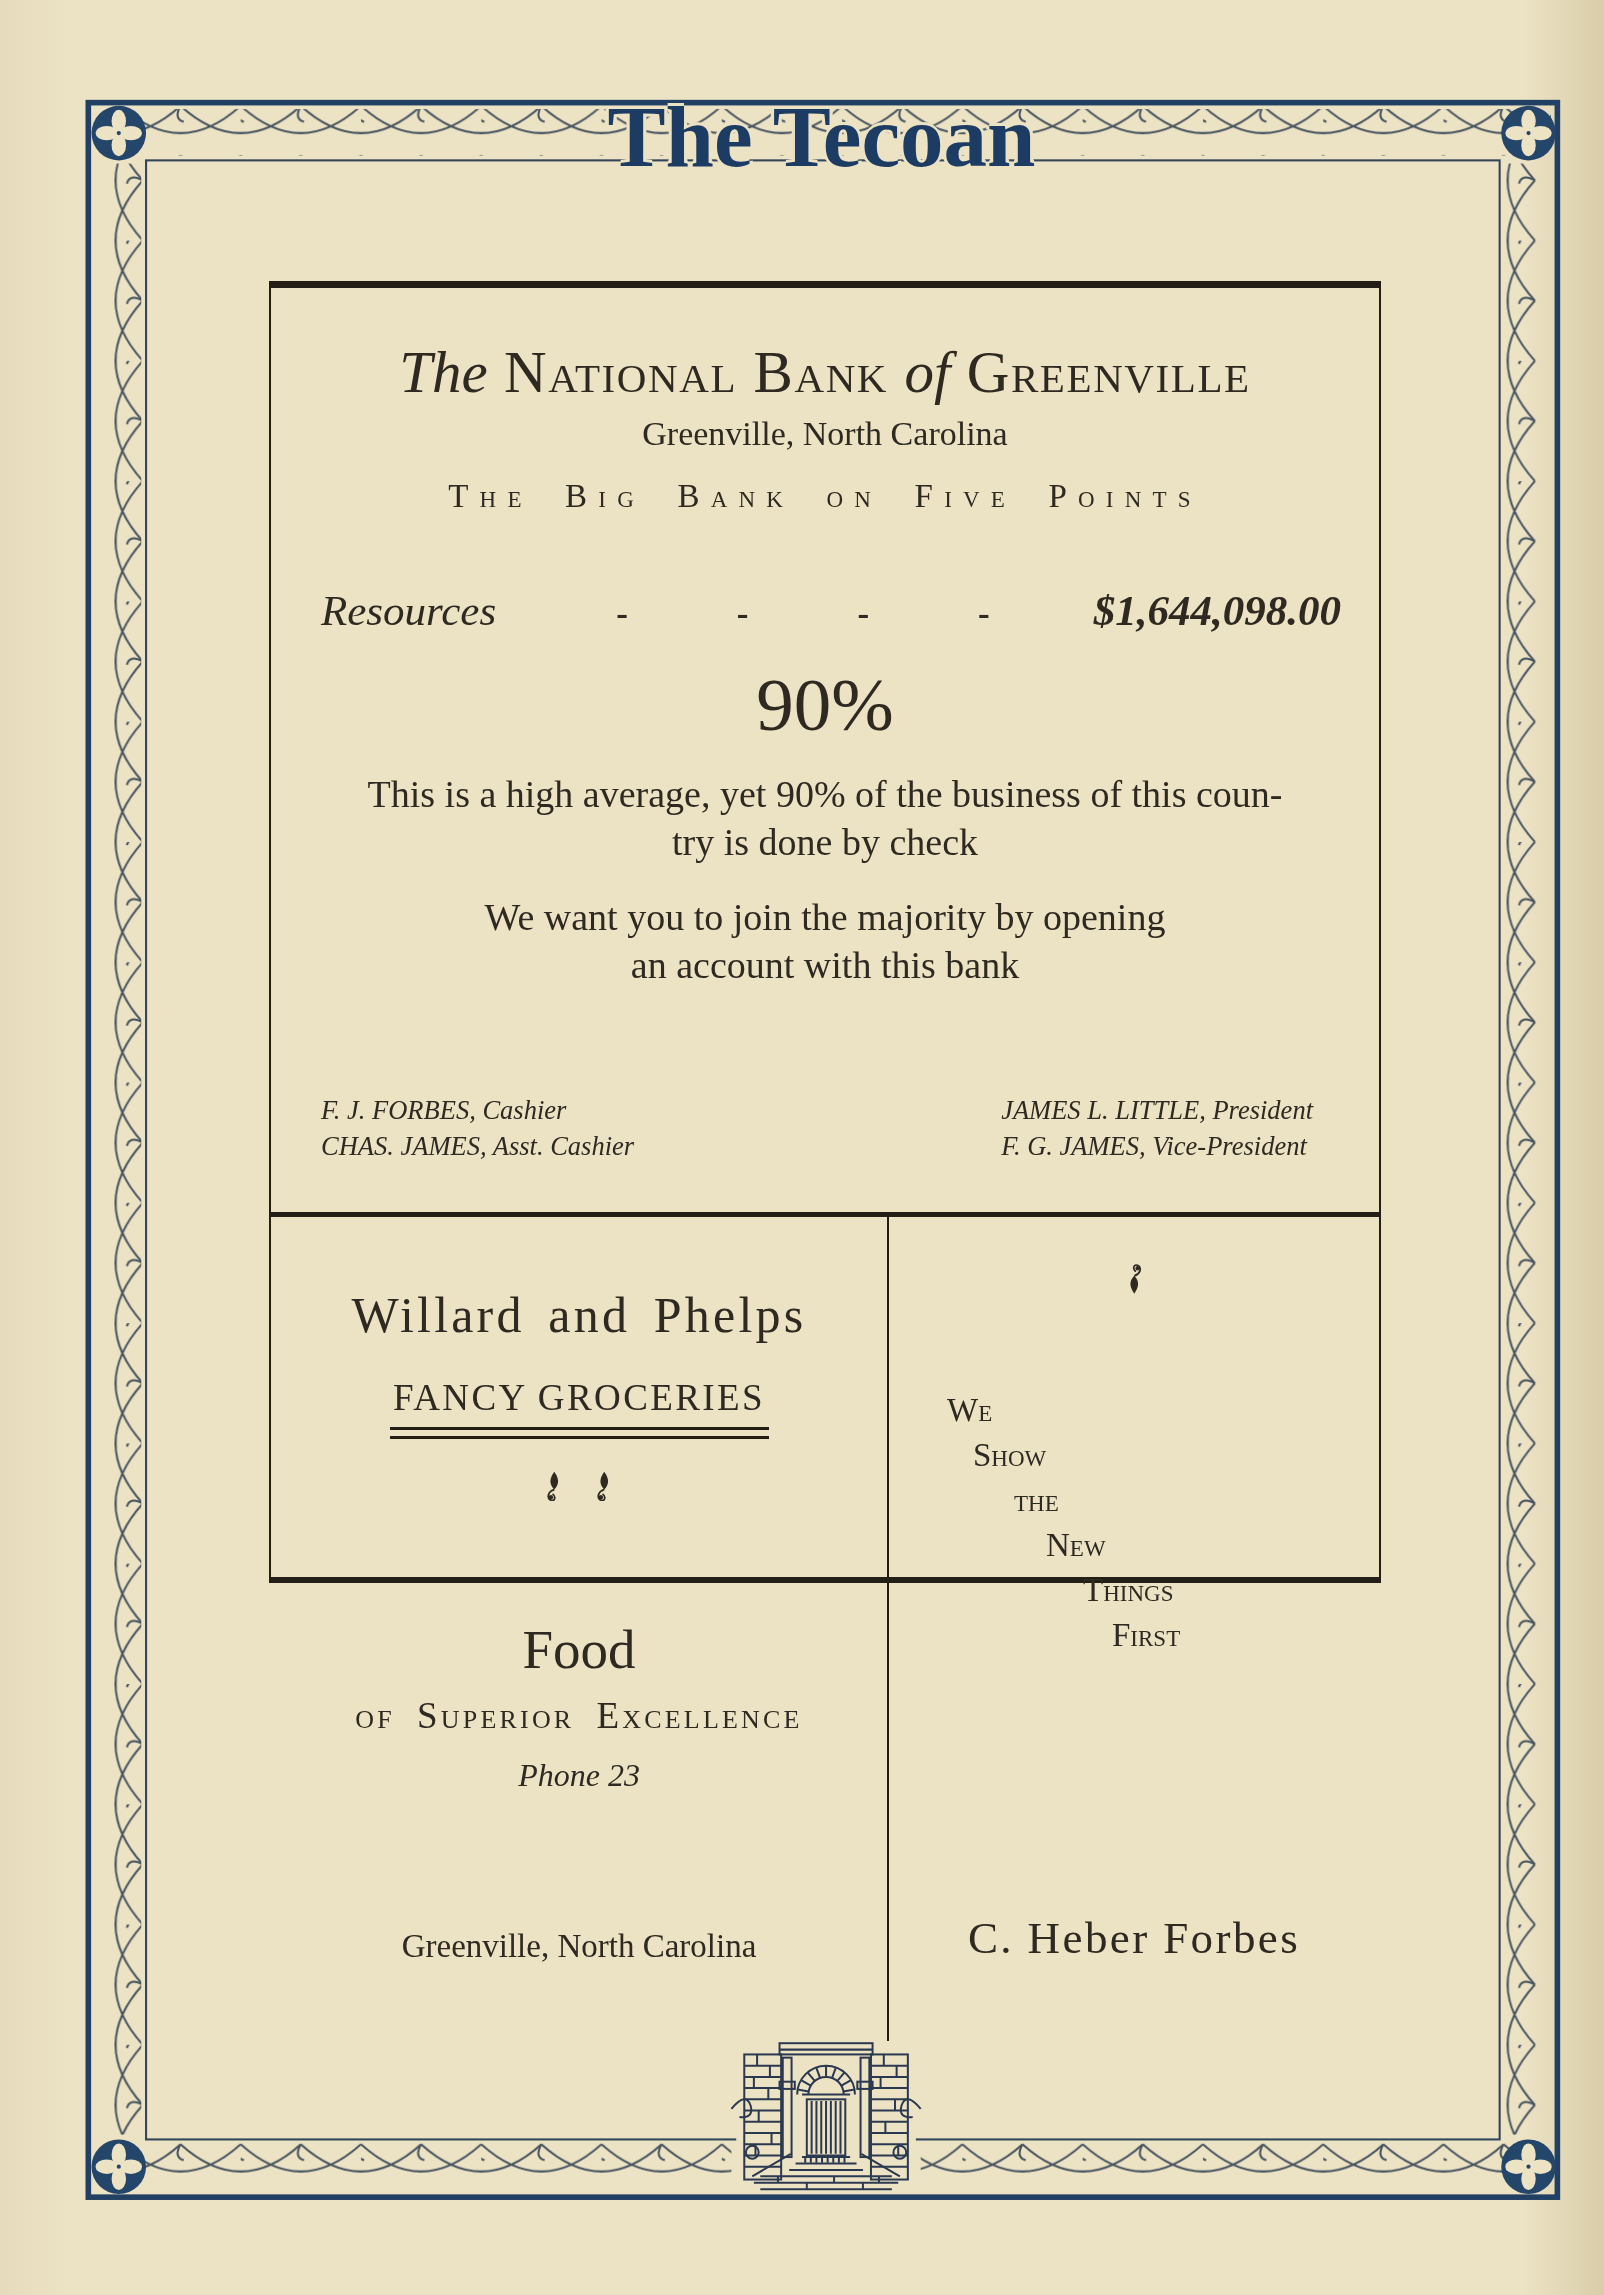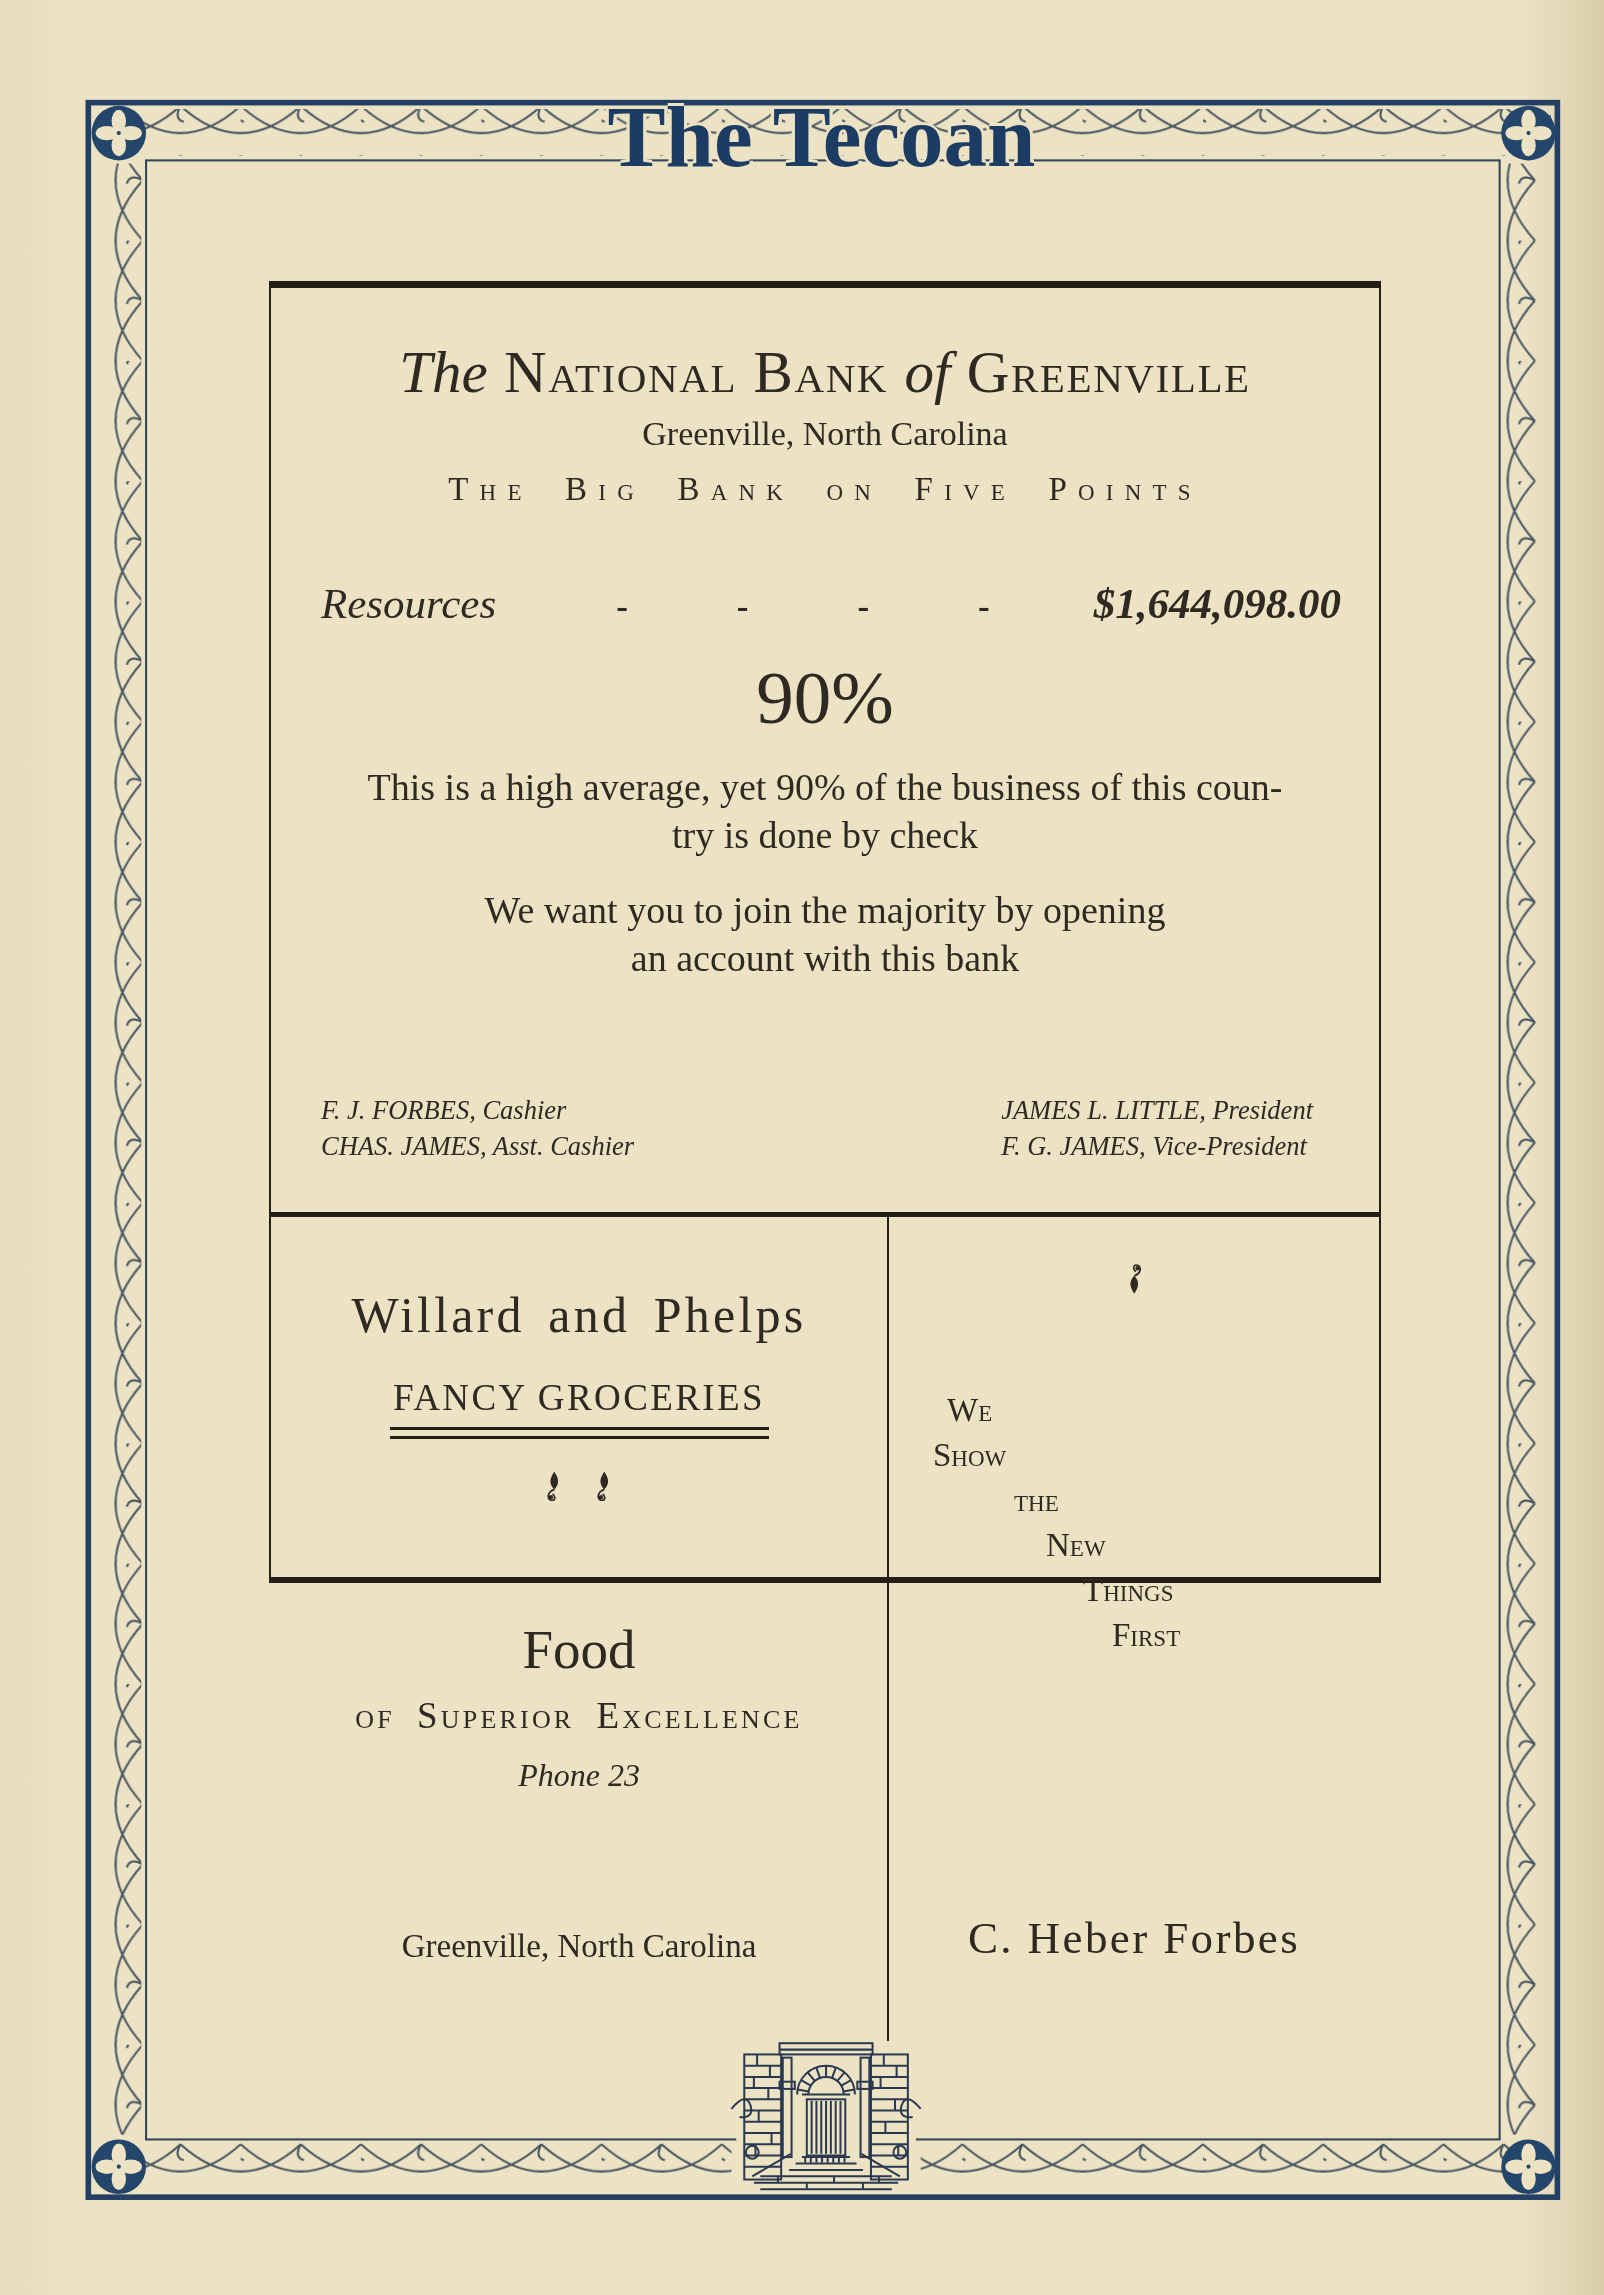--- a/index.html
+++ b/index.html
@@ -28,21 +28,21 @@
   .adbox{
     position:absolute;left:269px;top:281px;width:1112px;height:1302px;
     border:2.4px solid #241f16;border-top-width:7.2px;border-bottom-width:6.4px;
     box-sizing:border-box;z-index:2;
   }
   .bank-section{position:relative;height:873px;text-align:center;}
   .bank-title{margin-top:51px;font-size:59px;line-height:1.12;letter-spacing:1.6px;}
   .smcaps{font-variant:small-caps;}
   .ital{font-style:italic;letter-spacing:0;}
   .bank-subtitle{margin-top:9.6px;font-size:34px;}
-  .bank-tagline{margin-top:18px;font-size:33px;font-variant:small-caps;letter-spacing:11.2px;word-spacing:13px;}
+  .bank-tagline{margin-top:25px;font-size:33px;font-variant:small-caps;letter-spacing:11.2px;word-spacing:13px;}
   .resources-row{
     display:flex;align-items:baseline;margin-top:71px;
     padding:0 38px 0 50px;font-size:43px;font-style:italic;
   }
   .res-label{flex:0 0 auto;}
   .res-dashes{flex:1 1 auto;display:flex;justify-content:space-between;
     padding:0 104px 0 120px;font-style:normal;font-weight:bold;font-size:35px;}
   .res-amount{flex:0 0 auto;font-weight:bold;}
   .big-percent{margin-top:27px;font-size:75px;}
   .bank-para1{margin-top:22.5px;font-size:38px;line-height:48px;}
@@ -72,21 +72,21 @@
   .orn-row{margin-top:32px;display:flex;justify-content:center;gap:27px;}
   .grocery-food{margin-top:117px;font-size:55px;}
   .grocery-quality{margin-top:13px;font-size:37px;font-variant:small-caps;letter-spacing:3.2px;word-spacing:9.6px;}
   .grocery-phone{margin-top:20px;font-size:32px;font-style:italic;}
   .col-bottom{position:absolute;left:0;right:0;bottom:76px;font-size:33px;}
   .millinery-head{margin-top:66px;font-size:41px;font-style:italic;line-height:51px;}
   .millinery-head span{display:block;}
   .orn-single{margin-top:47px;display:flex;justify-content:center;}
   .staircase{margin-top:93px;text-align:left;font-variant:small-caps;font-size:33px;line-height:45px;}
   .staircase span{display:block;}
-  .sc0{margin-left:58px;}.sc1{margin-left:44px;}.sc2{margin-left:125px;}
+  .sc0{margin-left:58px;}.sc1{margin-left:84px;}.sc2{margin-left:125px;}
   .sc3{margin-left:157px;}.sc4{margin-left:194px;}.sc5{margin-left:223px;}
   .forbes-name{position:absolute;left:0;right:0;bottom:77px;font-size:45px;letter-spacing:2.4px;}
 </style>
 </head>
 <body>
 
 <div id="page">
 
   <svg id="border-svg" width="1604" height="2295" viewBox="0 0 2000 2862">
     <defs>

